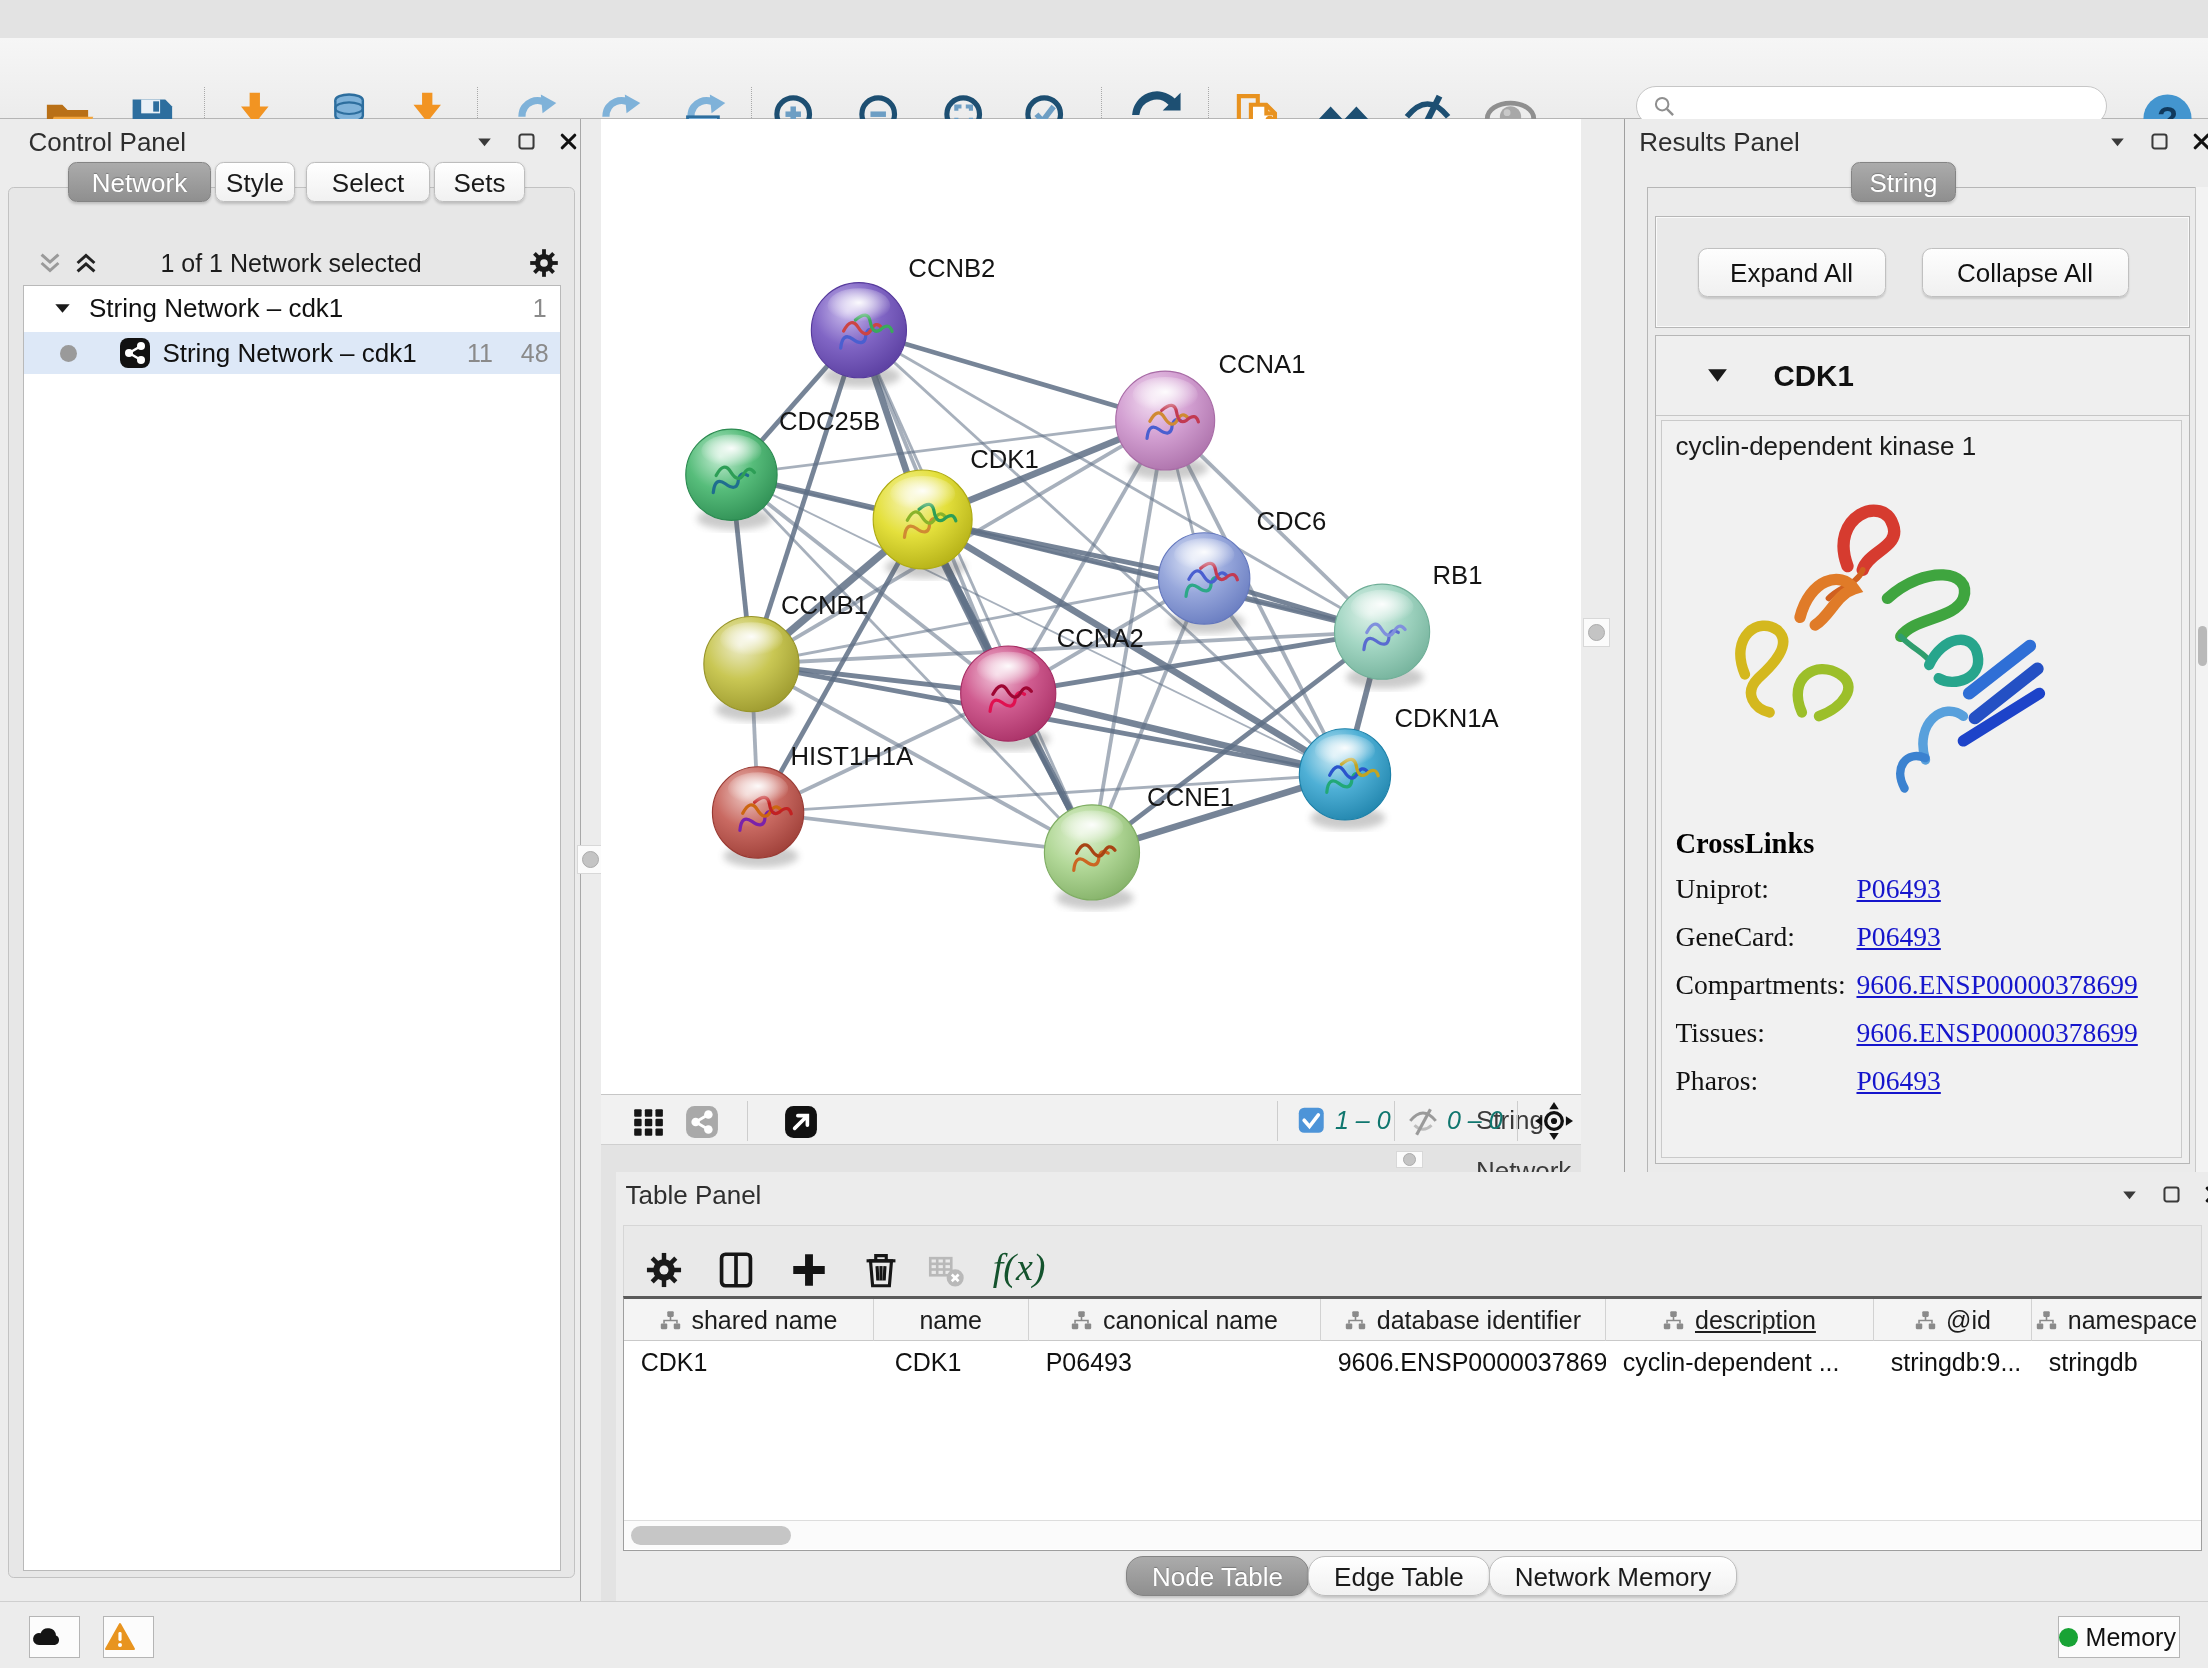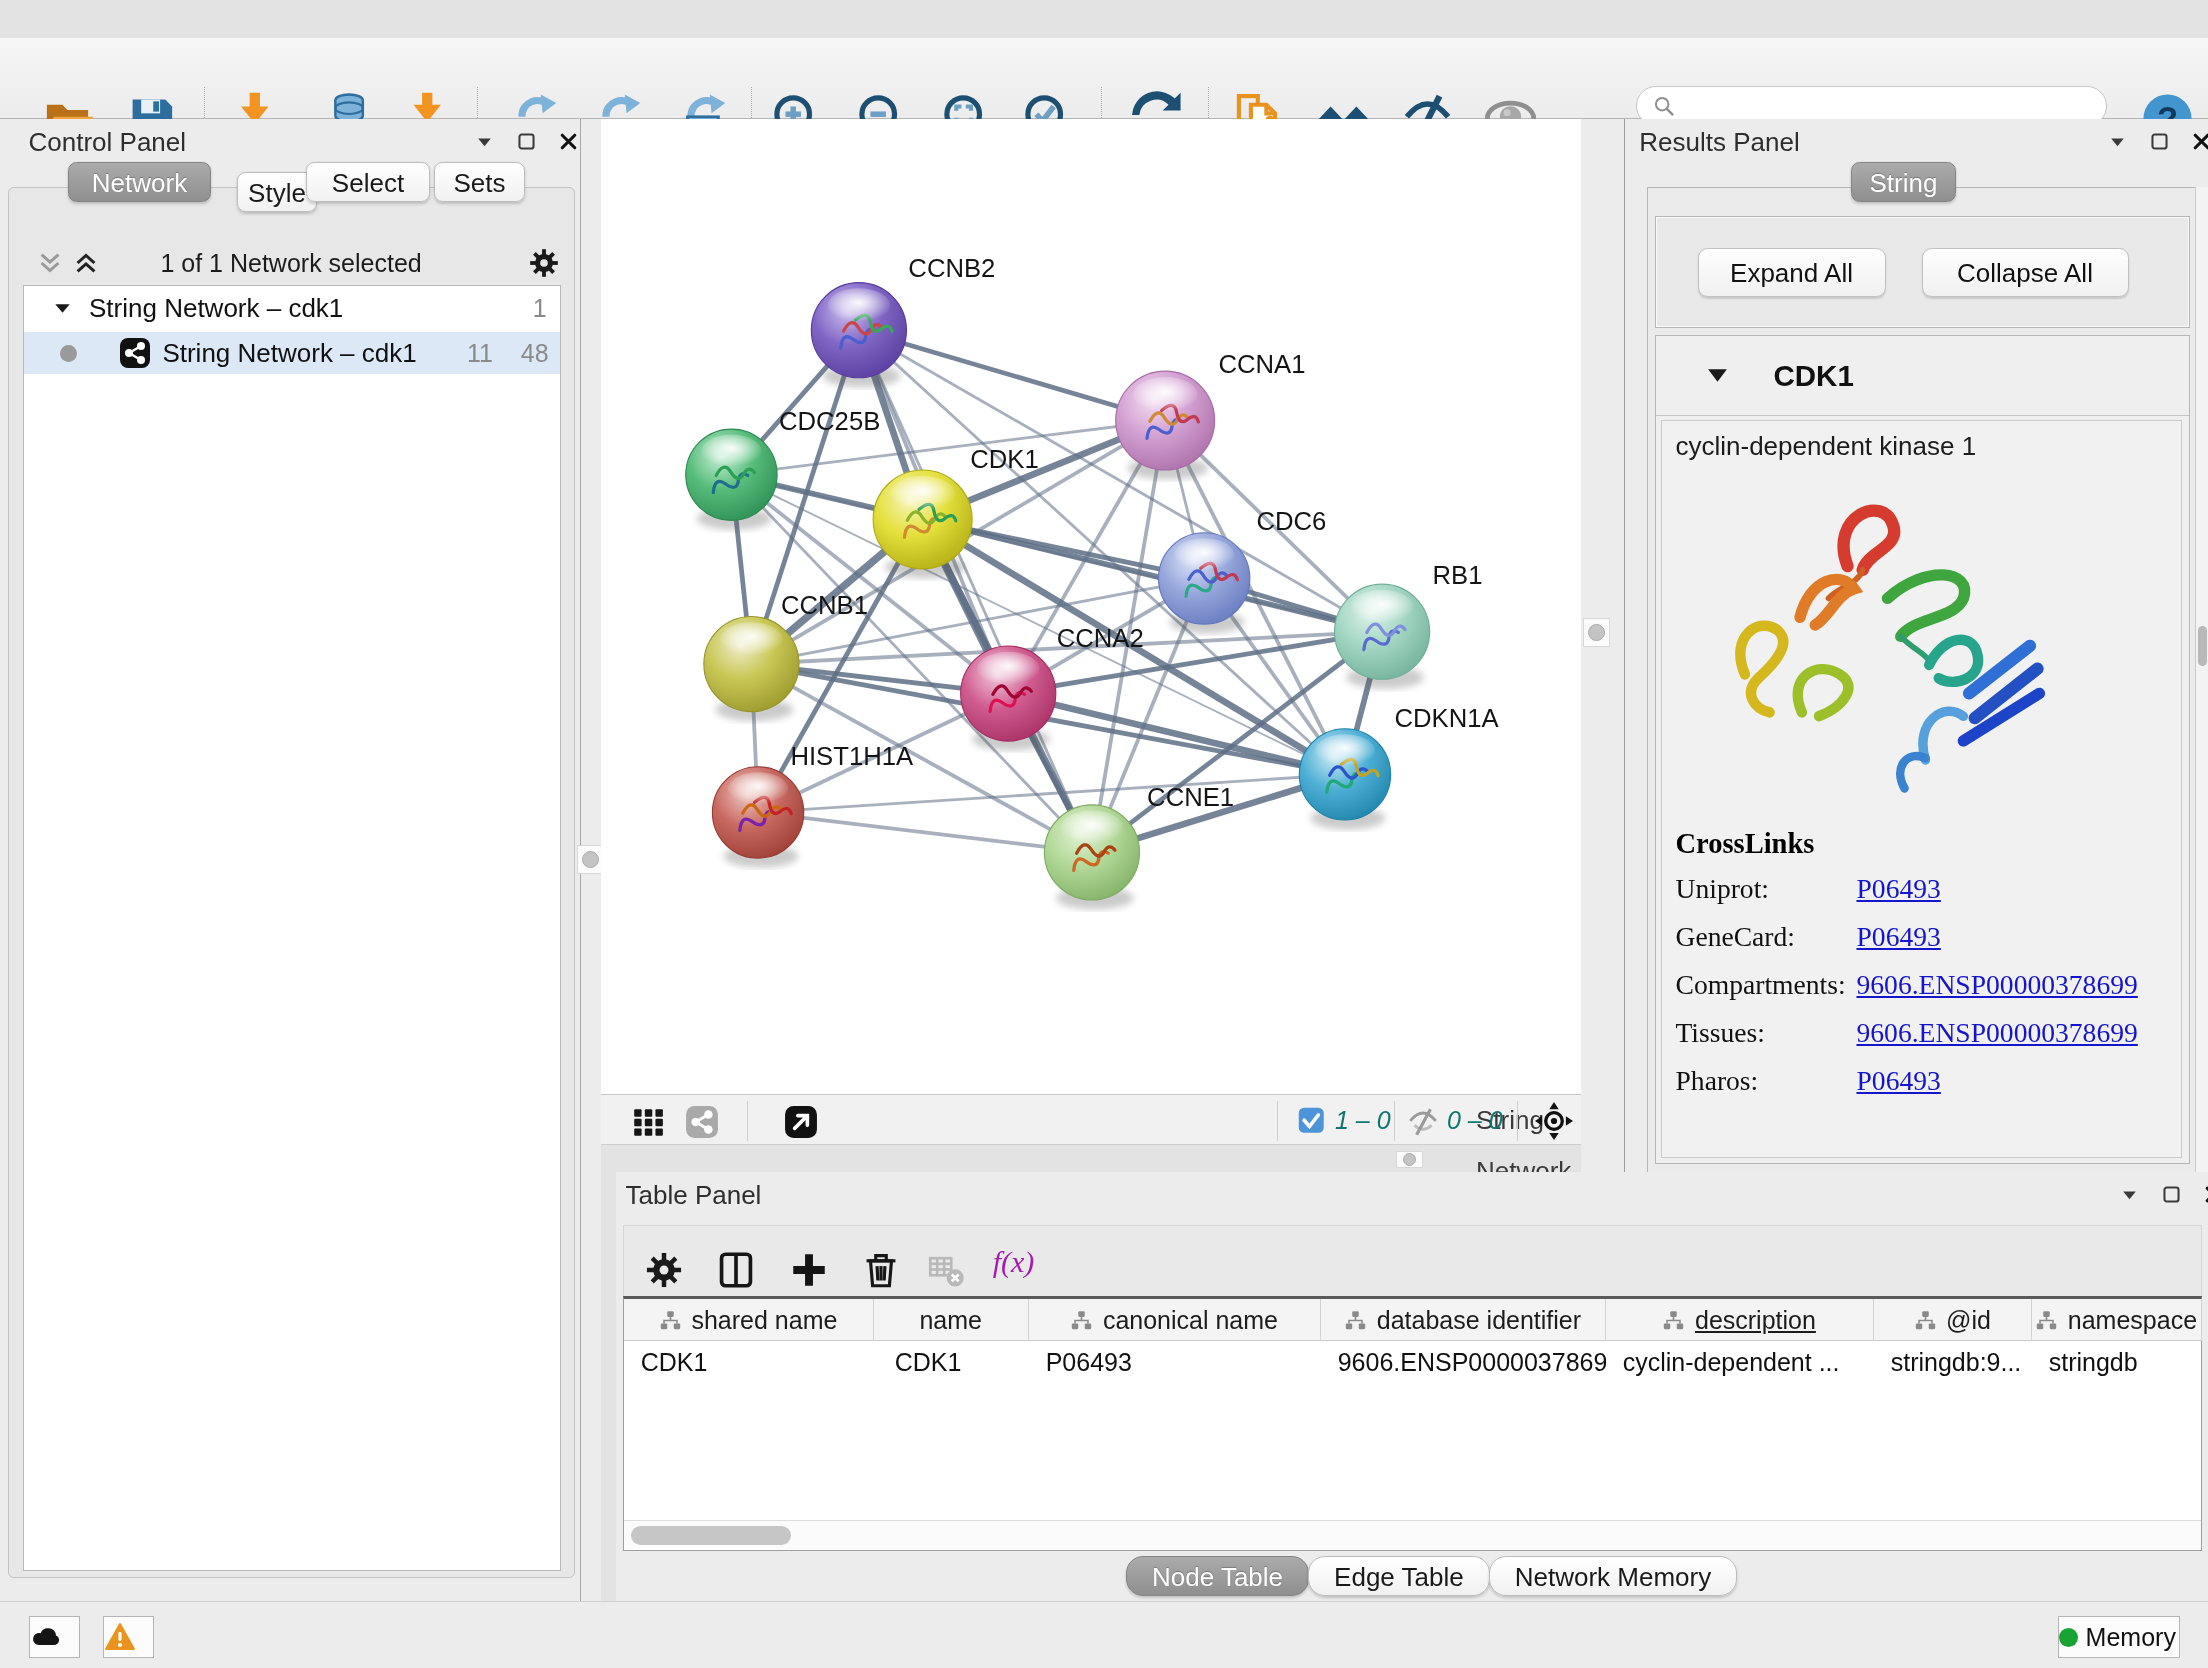--- a/index.html
+++ b/index.html
@@ -105,21 +105,21 @@
   #rp-thumb { position:absolute; left:1.9px; top:439px; width:9.5px; height:40px;
     border-radius:5.7px; background:#b9b9b9; }
 
   
   #table-panel { position:absolute; left:616px; top:1172px; width:1592px; height:438px; background:#ececec; }
   #tp-title { position:absolute; left:9.5px; top:7.6px; }
   #tp-toolbar { position:absolute; left:6.7px; top:53px; width:1579px; height:91px;
     background:#e9e9e9; border:1px solid #d6d6d6; }
   .tpicon { position:absolute; top:23px; width:42px; height:42px; }
   #fx-label { position:absolute; left:369px; top:19px; font-family:"Liberation Serif",serif;
-    font-style:italic; font-size:30px; color:#a21caf; }
+    font-style:italic; font-size:38px; color:#14532d; }
   #tp-table { position:absolute; left:6.7px; top:124px; width:1579px; height:255px;
     background:#fff; border:1px solid #9e9e9e; border-top:3.8px solid #5a5a5a; }
   #tp-head { position:absolute; left:0; top:0; width:100%; height:42px; background:#f4f4f4;
     border-bottom:1px solid #c9c9c9; display:flex; }
   .th { height:42px; display:flex; align-items:center; justify-content:center; gap:9.5px;
     font-size:25px; color:#1c1c1c; border-right:1px solid #d2d2d2; overflow:hidden; white-space:nowrap; flex:none; }
   .th svg { width:23px; height:23px; flex:none; }
   #tp-row { position:absolute; left:0; top:42px; width:100%; height:42px; display:flex; }
   .td { height:42px; line-height:42px; font-size:25px; color:#111; padding-left:17px;
     overflow:hidden; white-space:nowrap; flex:none; }
@@ -360,21 +360,21 @@
         </svg>
       <svg viewBox="0 0 32 32">
           <rect x="7" y="7" width="18" height="18" rx="3" fill="none" stroke="#3a3a3a" stroke-width="2.6"></rect>
         </svg>
       <svg viewBox="0 0 32 32">
           <path d="M8 8L24 24M24 8L8 24" stroke="#111" stroke-width="4" stroke-linecap="round"></path>
         </svg>
     </div>
     <div id="cp-tabs">
         <div class="gtab sel" style="left: 68px; top: 43px; width: 143px; position: absolute;">Network</div>
-        <div class="gtab" style="left: 215px; top: 53px; width: 80px; position: absolute; margin-left: 22px;">Style</div>
+        <div class="gtab" style="left: 215px; top: 43px; width: 80px; position: absolute;">Style</div>
         <div class="gtab" style="left: 306px; top: 43px; width: 124px; position: absolute;">Select</div>
         <div class="gtab" style="left: 434px; top: 43px; width: 91px; position: absolute;">Sets</div>
       </div>
     <div id="cp-box"></div>
     <div id="cp-selrow">
       <svg class="chev" style="left:27px" viewBox="0 0 32 32">
         <g stroke="#9a9a9a" stroke-width="3.2" fill="none">
             <path d="M7 7l9 8 9-8"></path>
             <path d="M7 16l9 8 9-8"></path>
           </g>

